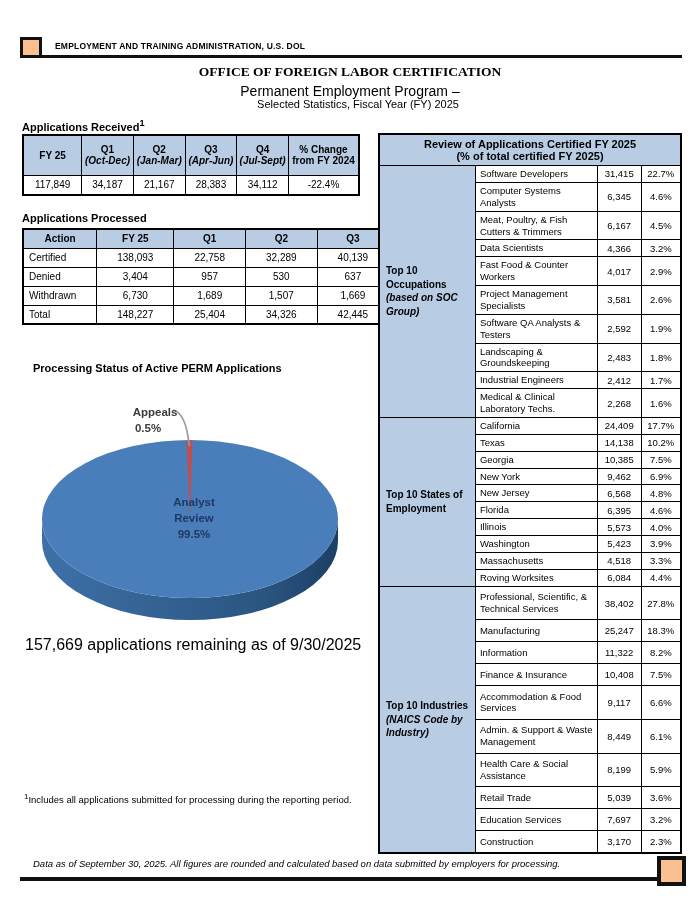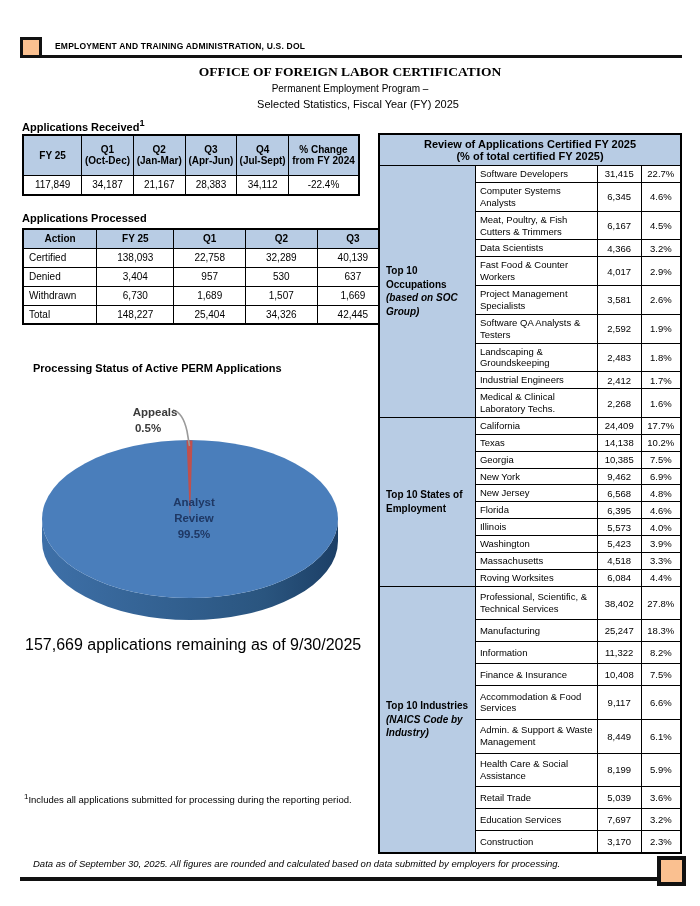--- a/index.html
+++ b/index.html
@@ -6,29 +6,29 @@
   body { background:#fff; font-family:"Liberation Sans", sans-serif; }
   .page { position:relative; width:700px; height:906px; background:#fff; color:#000; overflow:hidden; }
 
   
   .brand-square { position:absolute; left:20px; top:37px; width:22px; height:21px;
                   background:#FAC090; border:3px solid #111; }
   .agency { position:absolute; left:55px; top:41px; font-size:8.5px; font-weight:bold; letter-spacing:.2px; }
   .brand-rule { position:absolute; left:42px; top:55px; width:640px; height:3px; background:#111; }
   .doc-title { position:absolute; left:0; top:64px; width:700px; text-align:center;
                font-size:13.5px; font-weight:bold;font-family:Liberation Serif, serif; }
-  .doc-sub1 { position:absolute; left:0; top:83px; width:700px; text-align:center; font-size:10px; }
+  .doc-sub1 { position:absolute; left:0; top:83px; width:700px; text-align:center; font-size:14px; }
   .doc-sub2 { position:absolute; left:0; top:98px; width:700px; text-align:center; font-size:11px;margin-left:8px; }
 
   
   table { border-collapse:collapse; }
   .tbl { border:2px solid #000; }
   .tbl th, .tbl td { border:1px solid #000; font-size:10px; text-align:center; vertical-align:middle; }
   .tbl th { background:#B8CCE4; font-weight:bold; }
-  .hs { font-weight:bold; }
+  .hs { font-style:italic; font-weight:bold; }
 
   .sec-title { position:absolute; font-size:11px; font-weight:bold; }
   .t-received { position:absolute; left:22px; top:134px; width:338px; }
   .t-received th { height:40px; padding:1px 2px; }
   .t-received td { height:20px; padding:1px 2px; }
 
   .t-processed { position:absolute; left:22px; top:228px; width:338px; }
   .t-processed th { height:19px; padding:1px 3px; }
   .t-processed td { height:19px; padding:1px 20px;margin-left:35px; }
   .t-processed td.left { text-align:left; padding-left:5px; }

